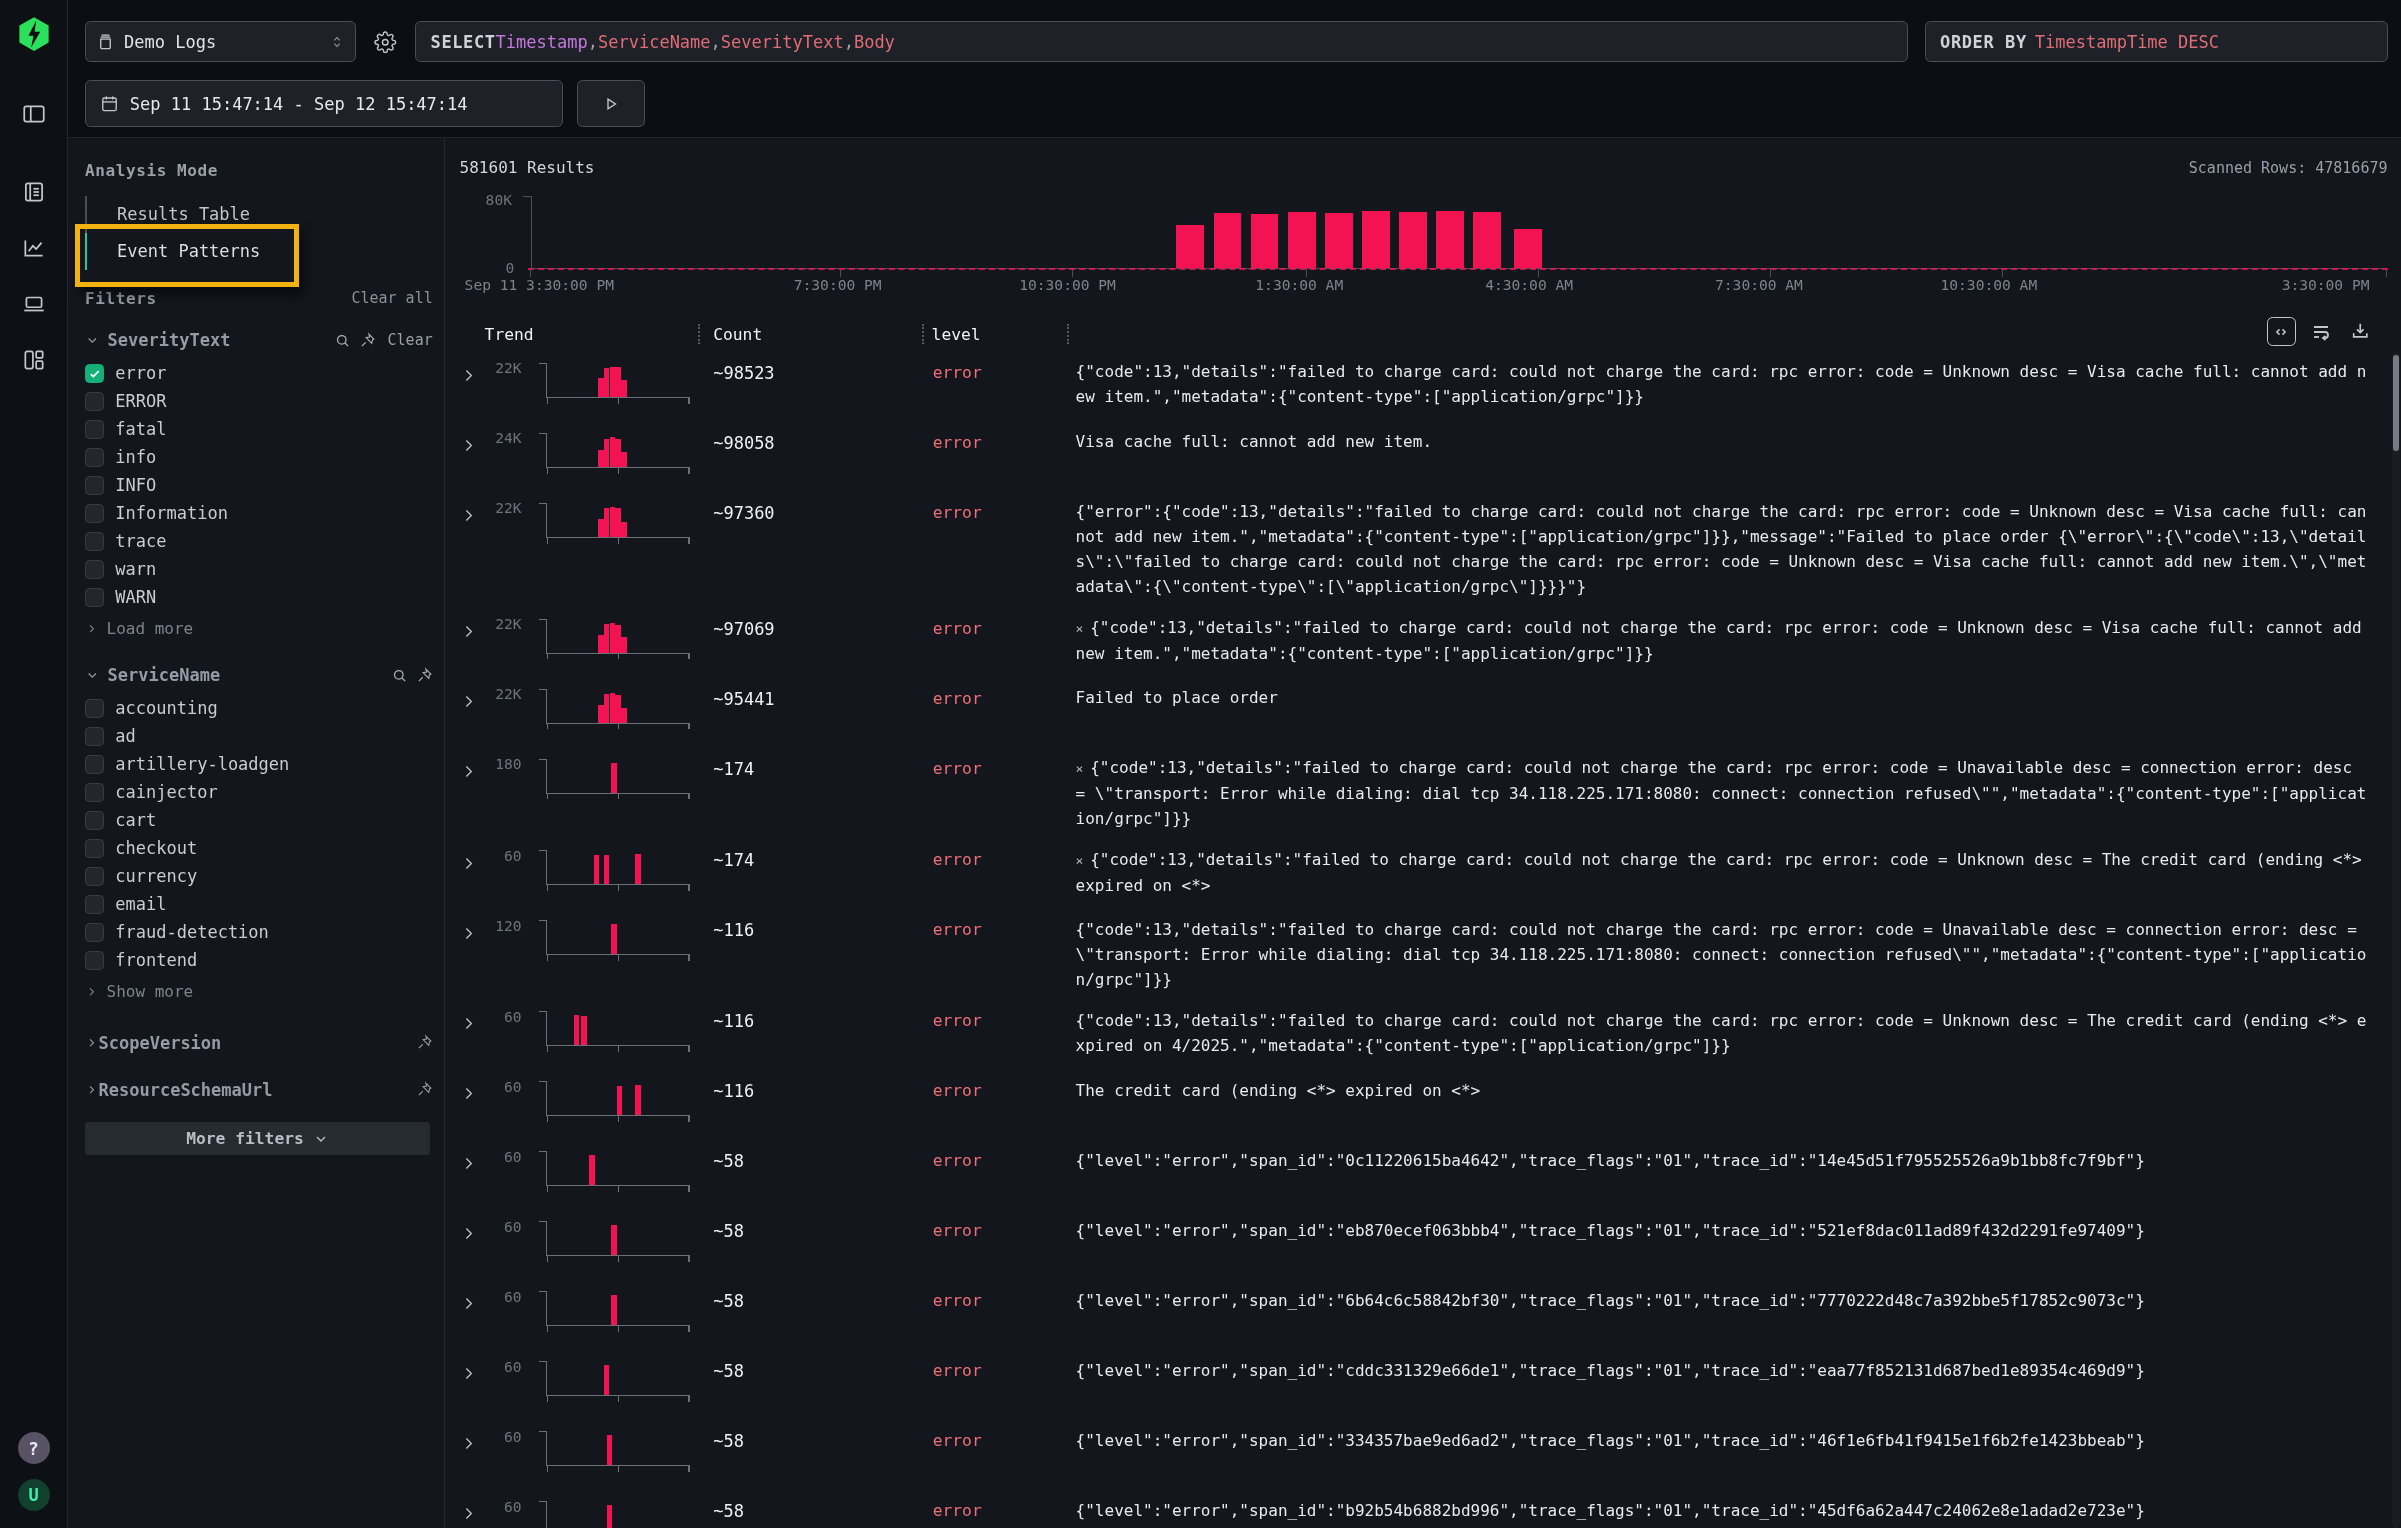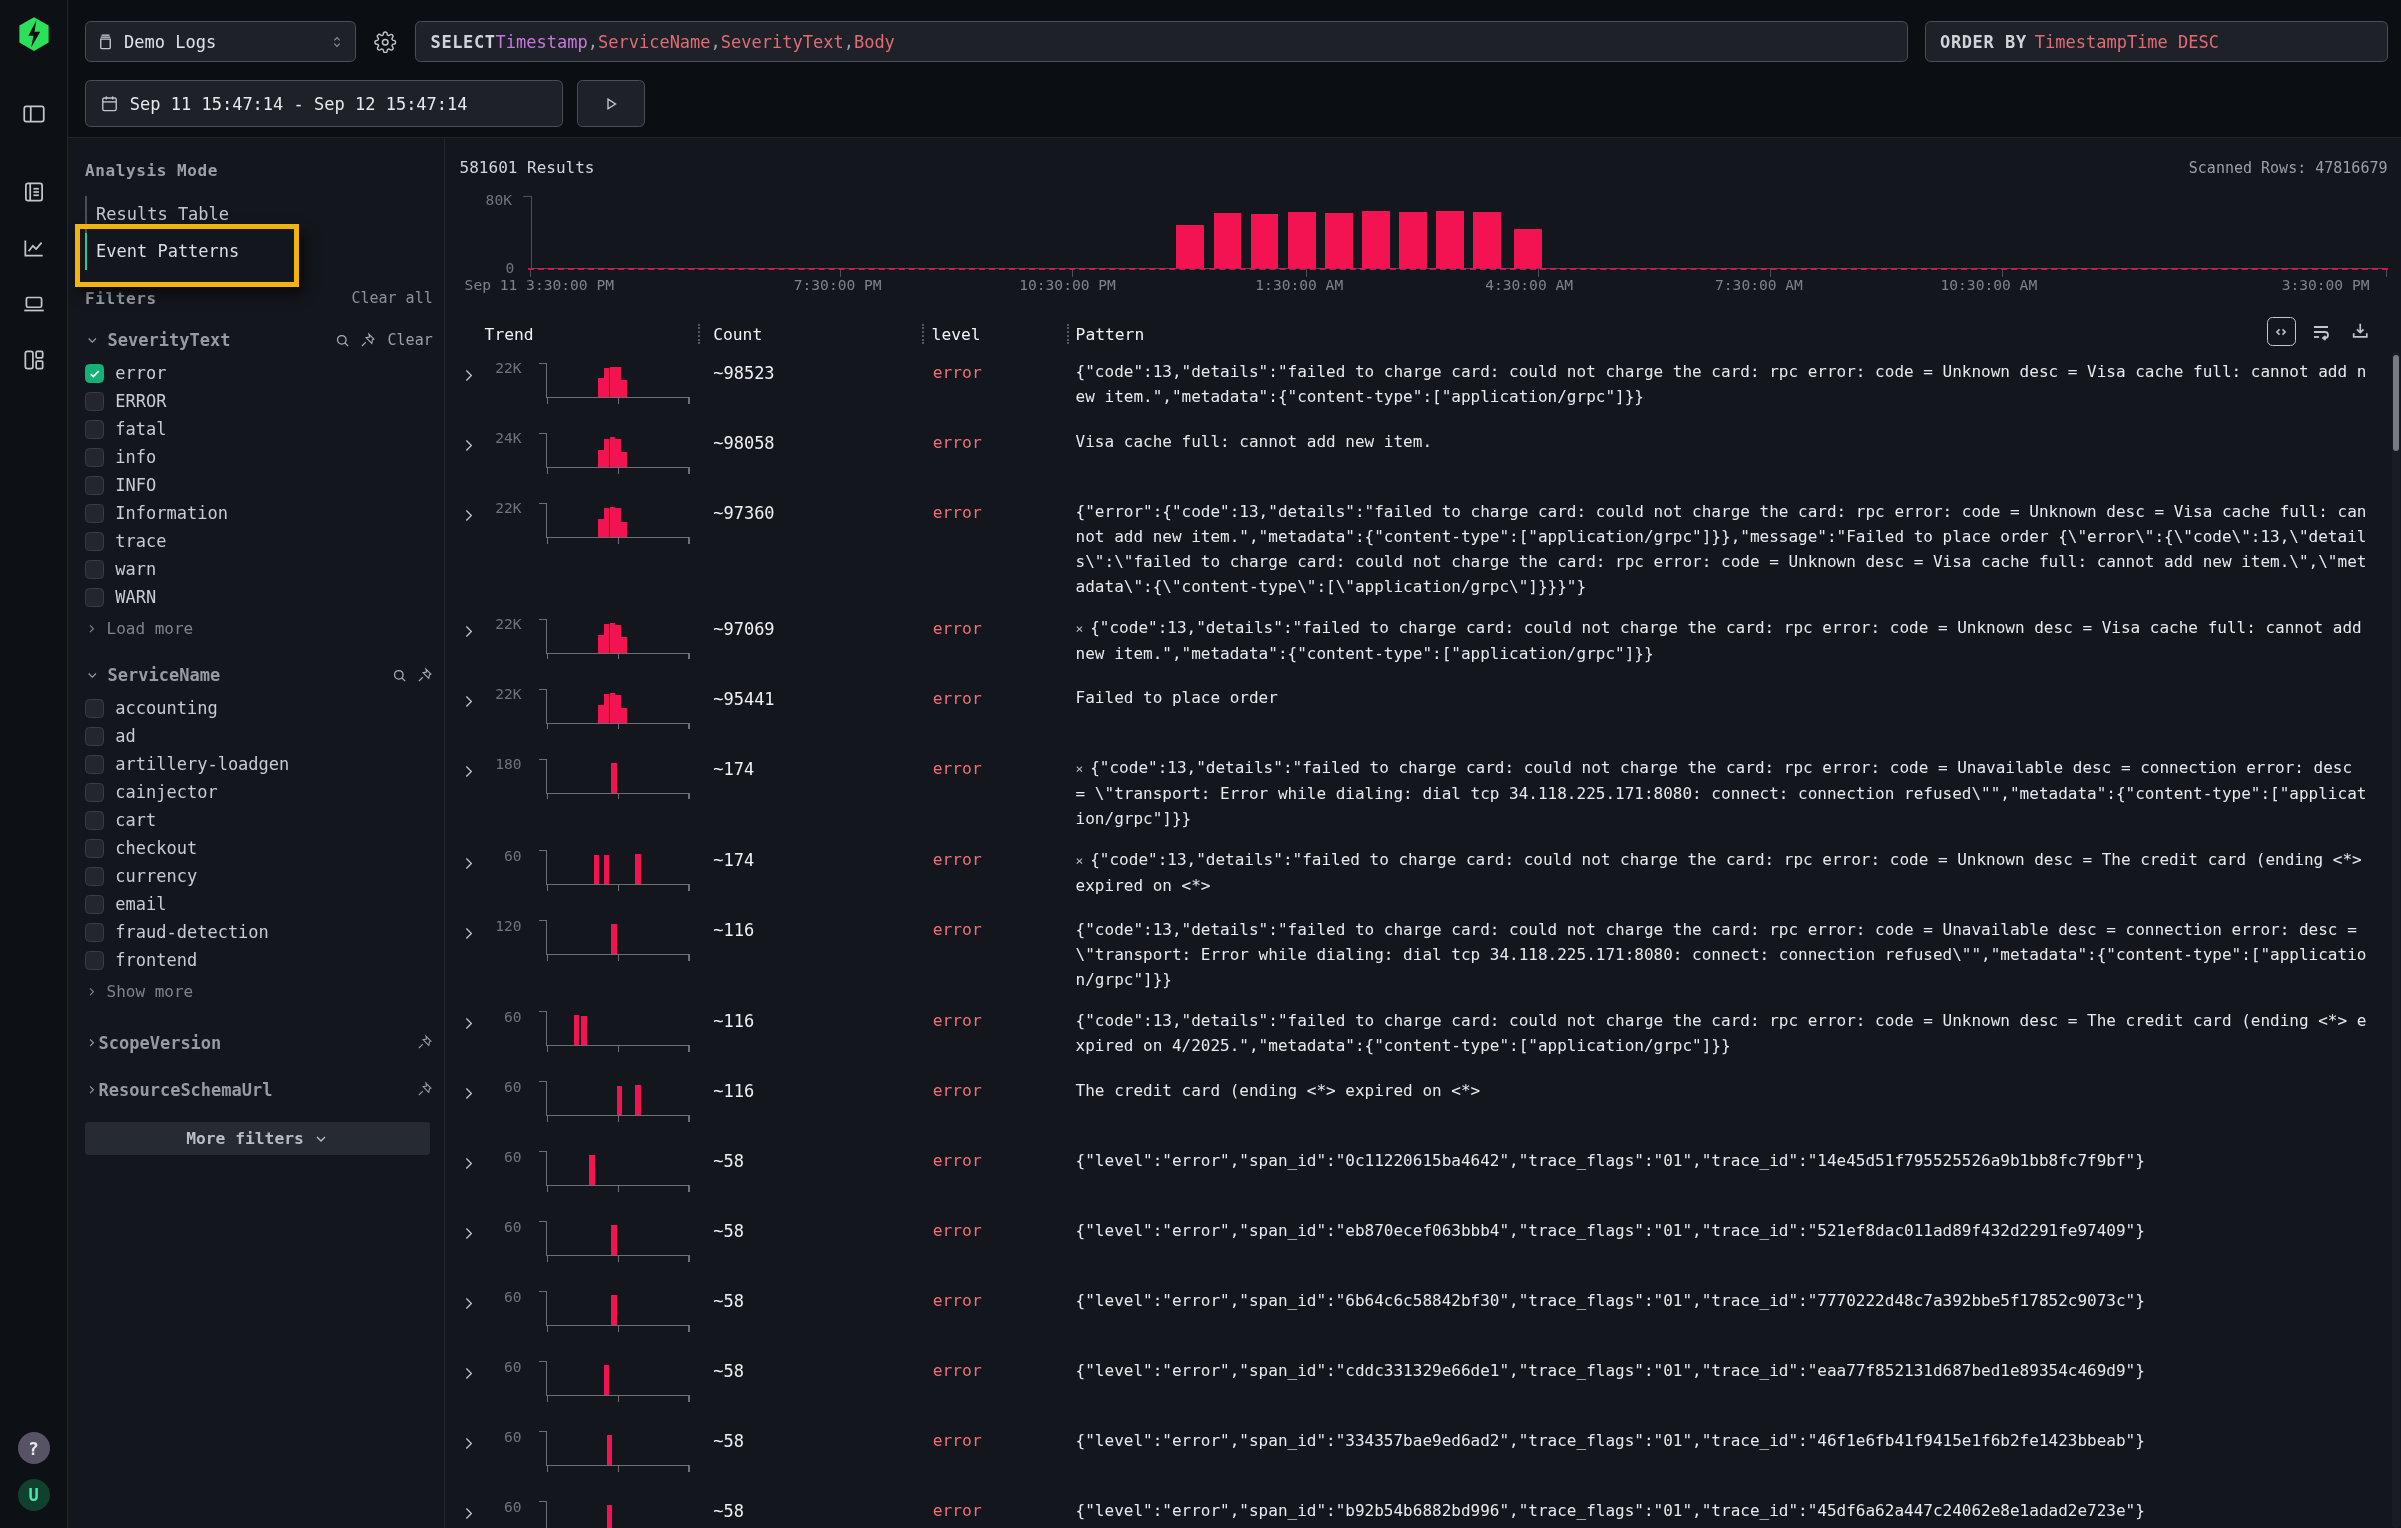--- a/index.html
+++ b/index.html
@@ -43,21 +43,21 @@
   .modes{font-size:15px;display:flex;gap:8px;align-items:center}
   .modes .m-sql{color:var(--dim)} .modes .sep{color:#565b63} .modes .m-lucene{color:var(--green)}
   .datebox{width:478px;height:47px;padding:0 13.5px;gap:11.3px;font-size:17px;color:#e7e9ec}
   .runbtn{width:68px;height:47px;justify-content:center;color:var(--icon);cursor:pointer}
 
   
   .split{flex:1;display:flex;min-height:0}
   .fpanel{width:377px;flex:0 0 377px;border-right:1.1px solid var(--panel-border);padding:22.5px 11.3px 0 17px;overflow:hidden}
   .ptitle{font-size:16px;font-weight:bold;color:var(--dim);letter-spacing:0.6px}
   .navlist{margin-top:16px}
-  .navitem{position:relative;height:37px;display:flex;align-items:center;padding-left:9px;border-left:2.3px solid #4a4e55;font-size:17px;color:#c3c7cd;cursor:pointer;width:242px}
+  .navitem{position:relative;height:37px;display:flex;align-items:center;padding-left:30px;border-left:2.3px solid #4a4e55;font-size:17px;color:#c3c7cd;cursor:pointer;width:242px}
   .navitem.active{border-left-color:var(--teal);color:#dcdfe3}
   .annotation{position:absolute;left:-12.4px;top:-9px;width:224px;height:63px;border:5px solid var(--yellow);box-shadow:4.5px 6.8px 11.3px rgba(0,0,0,.55);pointer-events:none}
   .filters-head{display:flex;justify-content:space-between;align-items:center;margin-top:19px}
   .clearall{font-size:15px;color:#8b919a;cursor:pointer}
   .sect{margin-top:22.5px}
   .secthead{display:flex;align-items:center;gap:8px;color:#959ba4}
   .secthead .name{font-size:17px;font-weight:bold;flex:1}
   .secthead .hicon{color:#aab0b8;cursor:pointer}
   .secthead .clear{font-size:15px;color:var(--dim);cursor:pointer;margin-left:3.4px}
   .optlist{margin-top:9px}
@@ -467,21 +467,20 @@
 
         <div class="table">
           <div class="thead">
             <span></span>
             <span class="th">Trend</span>
             <span class="vdots"></span>
             <span class="th" style="padding-left:5.6px">Count</span>
             <span class="vdots"></span>
             <span class="th">level</span>
             <span class="vdots"></span>
-            <span class="th">Pattern</span>
             <div class="toolbar">
               <span class="tool-code">
                   <svg width="18" height="18" viewBox="0 0 24 24" fill="none" stroke="currentColor" stroke-width="2">
                     <path d="M10 8.5L6.5 12 10 15.5"></path>
                     <path d="M14 8.5l3.5 3.5L14 15.5"></path>
                   </svg>
                 </span>
               <span>
                   <svg width="24" height="24" viewBox="0 0 24 24" fill="none" stroke="currentColor" stroke-width="1.8">
                     <path d="M4 7h14M4 12h11a3 3 0 0 1 0 6h-1.5"></path>

